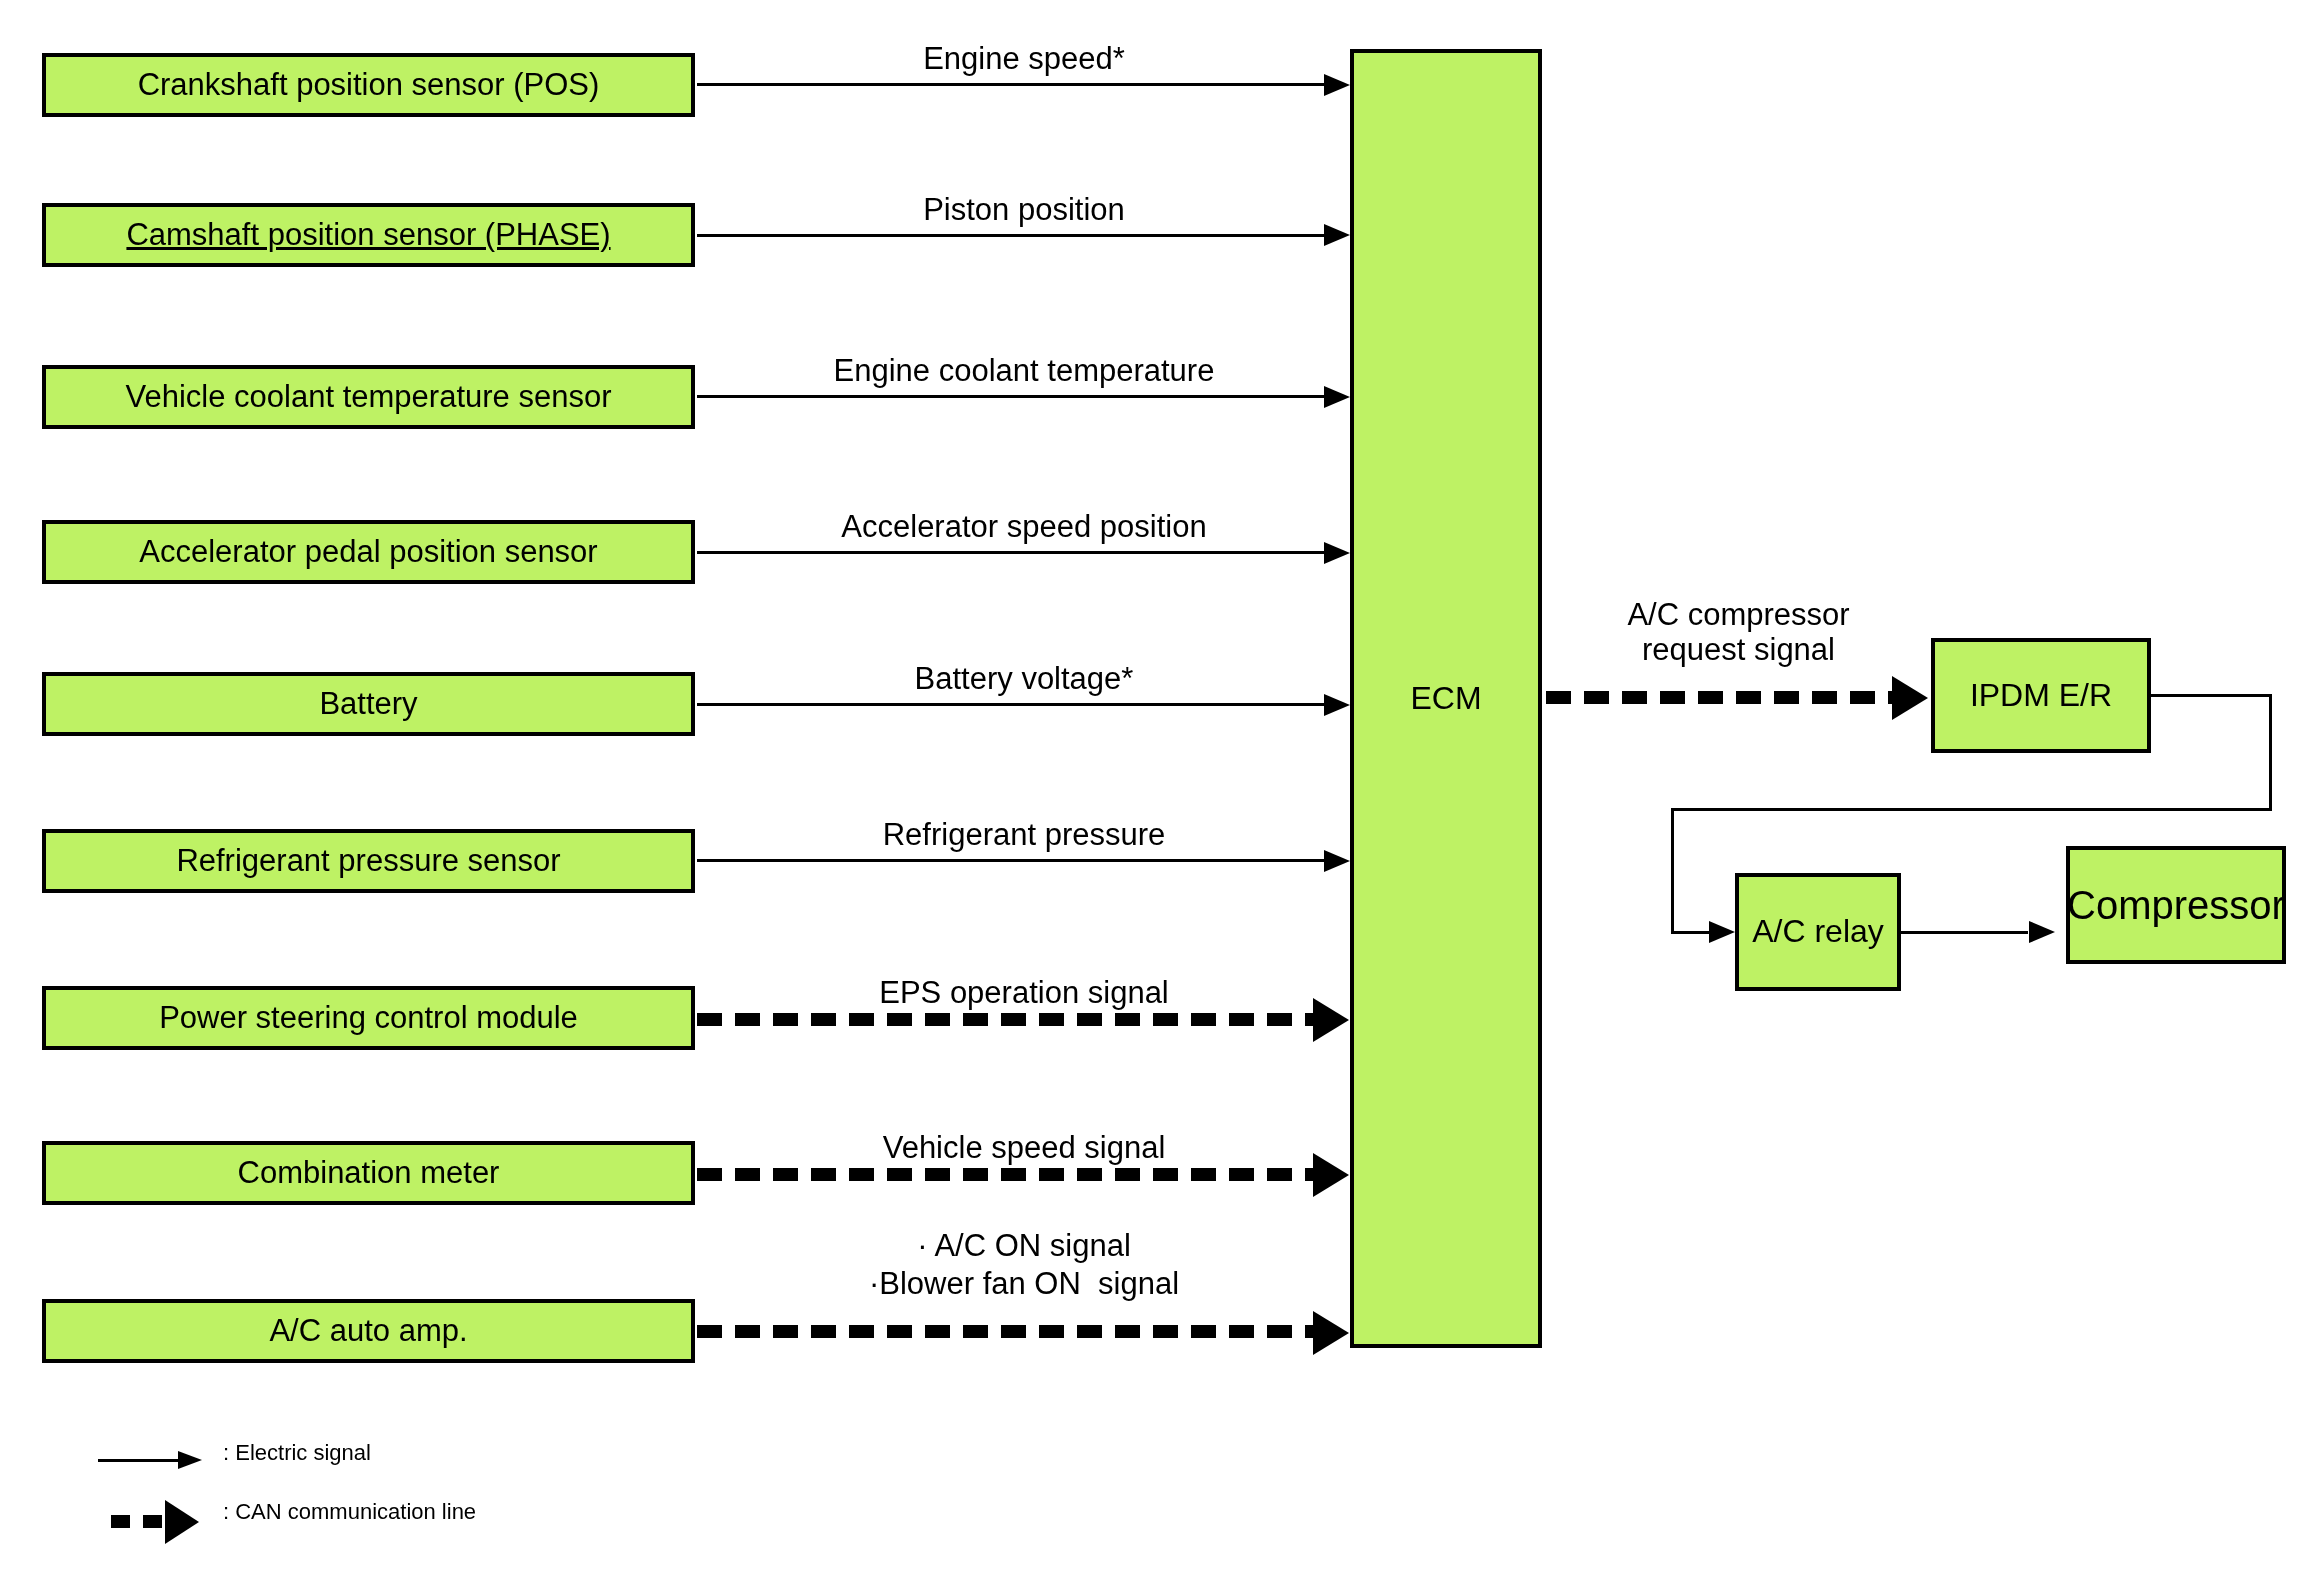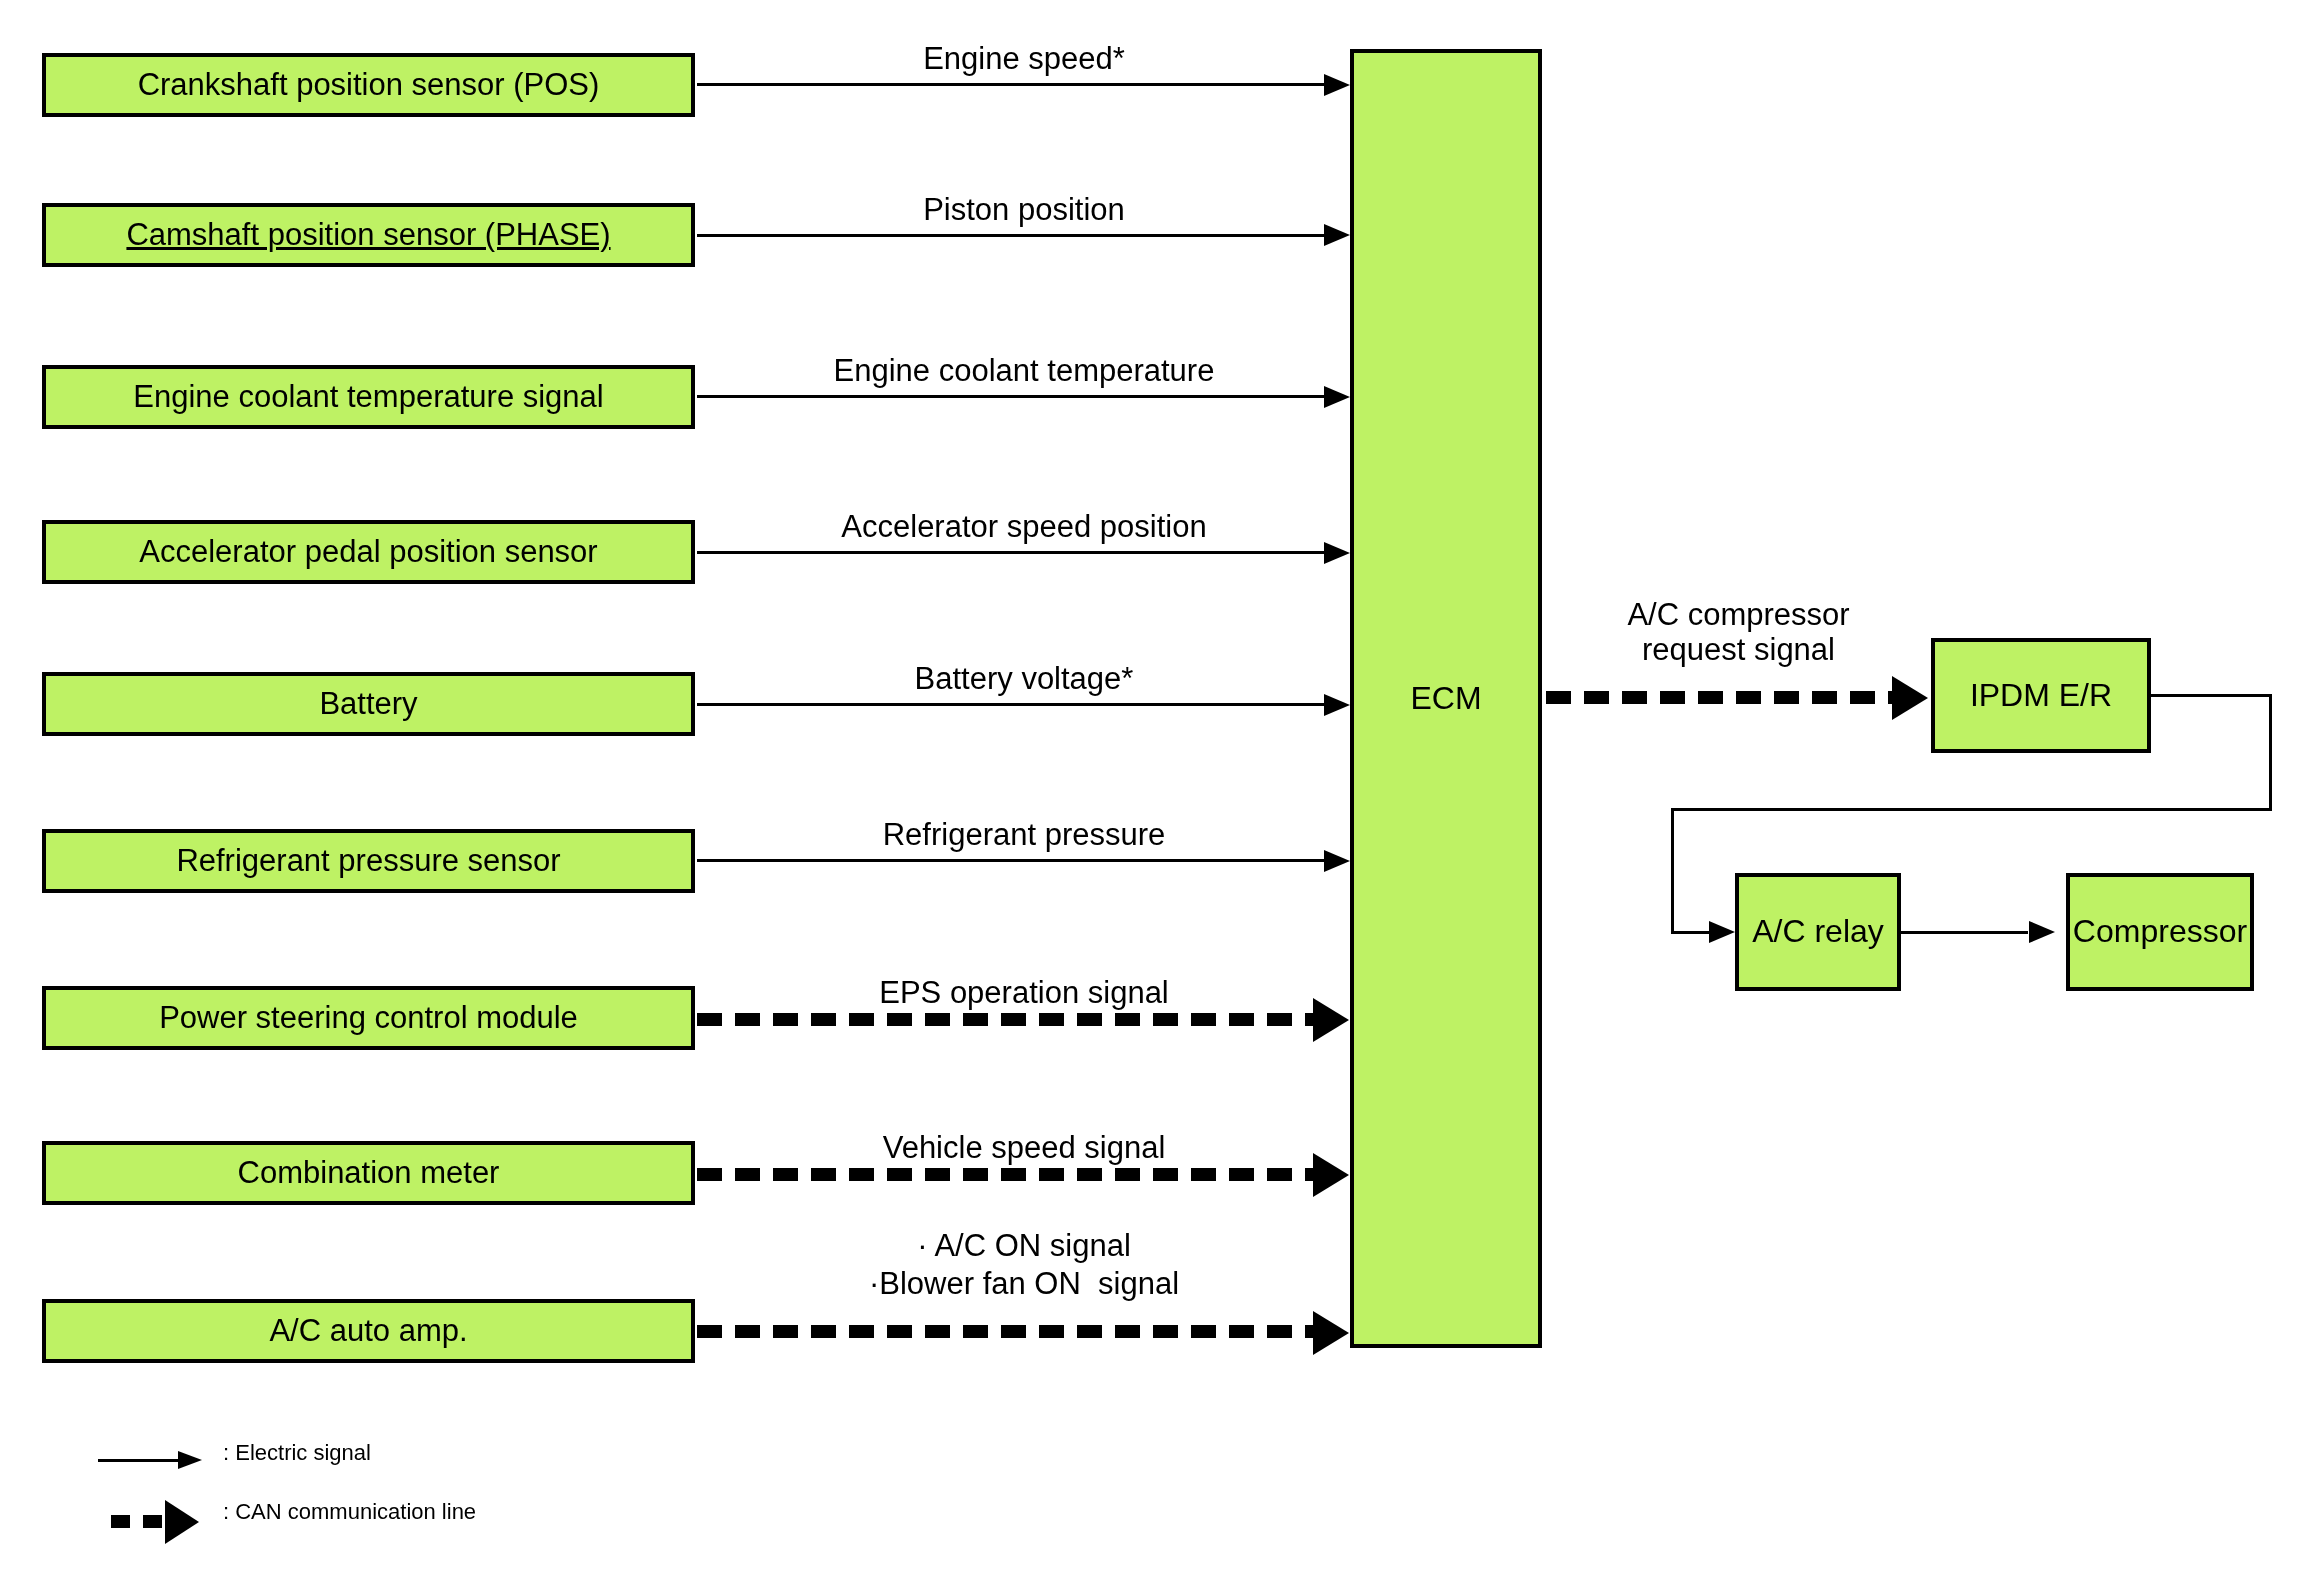--- a/index.html
+++ b/index.html
@@ -92,21 +92,21 @@
 
 <div id="root">
 
   <div class="box srcbox" style="left:42px;top:53px;width:653px;">
     <span>Crankshaft position sensor (POS)</span>
   </div>
   <div class="box srcbox" style="left:42px;top:203px;width:653px;text-decoration:underline;">
     <span>Camshaft position sensor (PHASE)</span>
   </div>
   <div class="box srcbox" style="left:42px;top:365px;width:653px;">
-    <span>Engine coolant temperature signal</span>
+    <span>Vehicle coolant temperature sensor</span>
   </div>
   <div class="box srcbox" style="left:42px;top:520px;width:653px;">
     <span>Accelerator pedal position sensor</span>
   </div>
   <div class="box srcbox" style="left:42px;top:672px;width:653px;">
     <span>Battery</span>
   </div>
   <div class="box srcbox" style="left:42px;top:829px;width:653px;">
     <span>Refrigerant pressure sensor</span>
   </div>
@@ -167,21 +167,21 @@
   <div class="canarrow" style="left:1892px;top:676px;"></div>
 
   <div class="box" style="left:1931px;top:638px;width:220px;height:115px;font-size:32px;">
     <span>IPDM E/R</span>
   </div>
 
   <div class="box" style="left:1735px;top:873px;width:166px;height:118px;font-size:32px;">
     <span>A/C relay</span>
   </div>
 
-  <div class="box" style="left:2066px;top:873px;width:188px;height:118px;font-size:32px;">
+  <div class="box" style="left:2066px;top:846px;width:220px;height:118px;font-size:40px;">
     <span>Compressor</span>
   </div>
 
   <div class="seg-h" style="left:2149px;top:694px;width:123px;"></div>
   <div class="seg-v" style="left:2269px;top:694px;height:117px;"></div>
   <div class="seg-h" style="left:1671px;top:808px;width:601px;"></div>
   <div class="seg-v" style="left:1671px;top:808px;height:125px;"></div>
   <div class="seg-h" style="left:1671px;top:931px;width:38px;"></div>
   <div class="earrow" style="left:1709px;top:921px;"></div>
 

